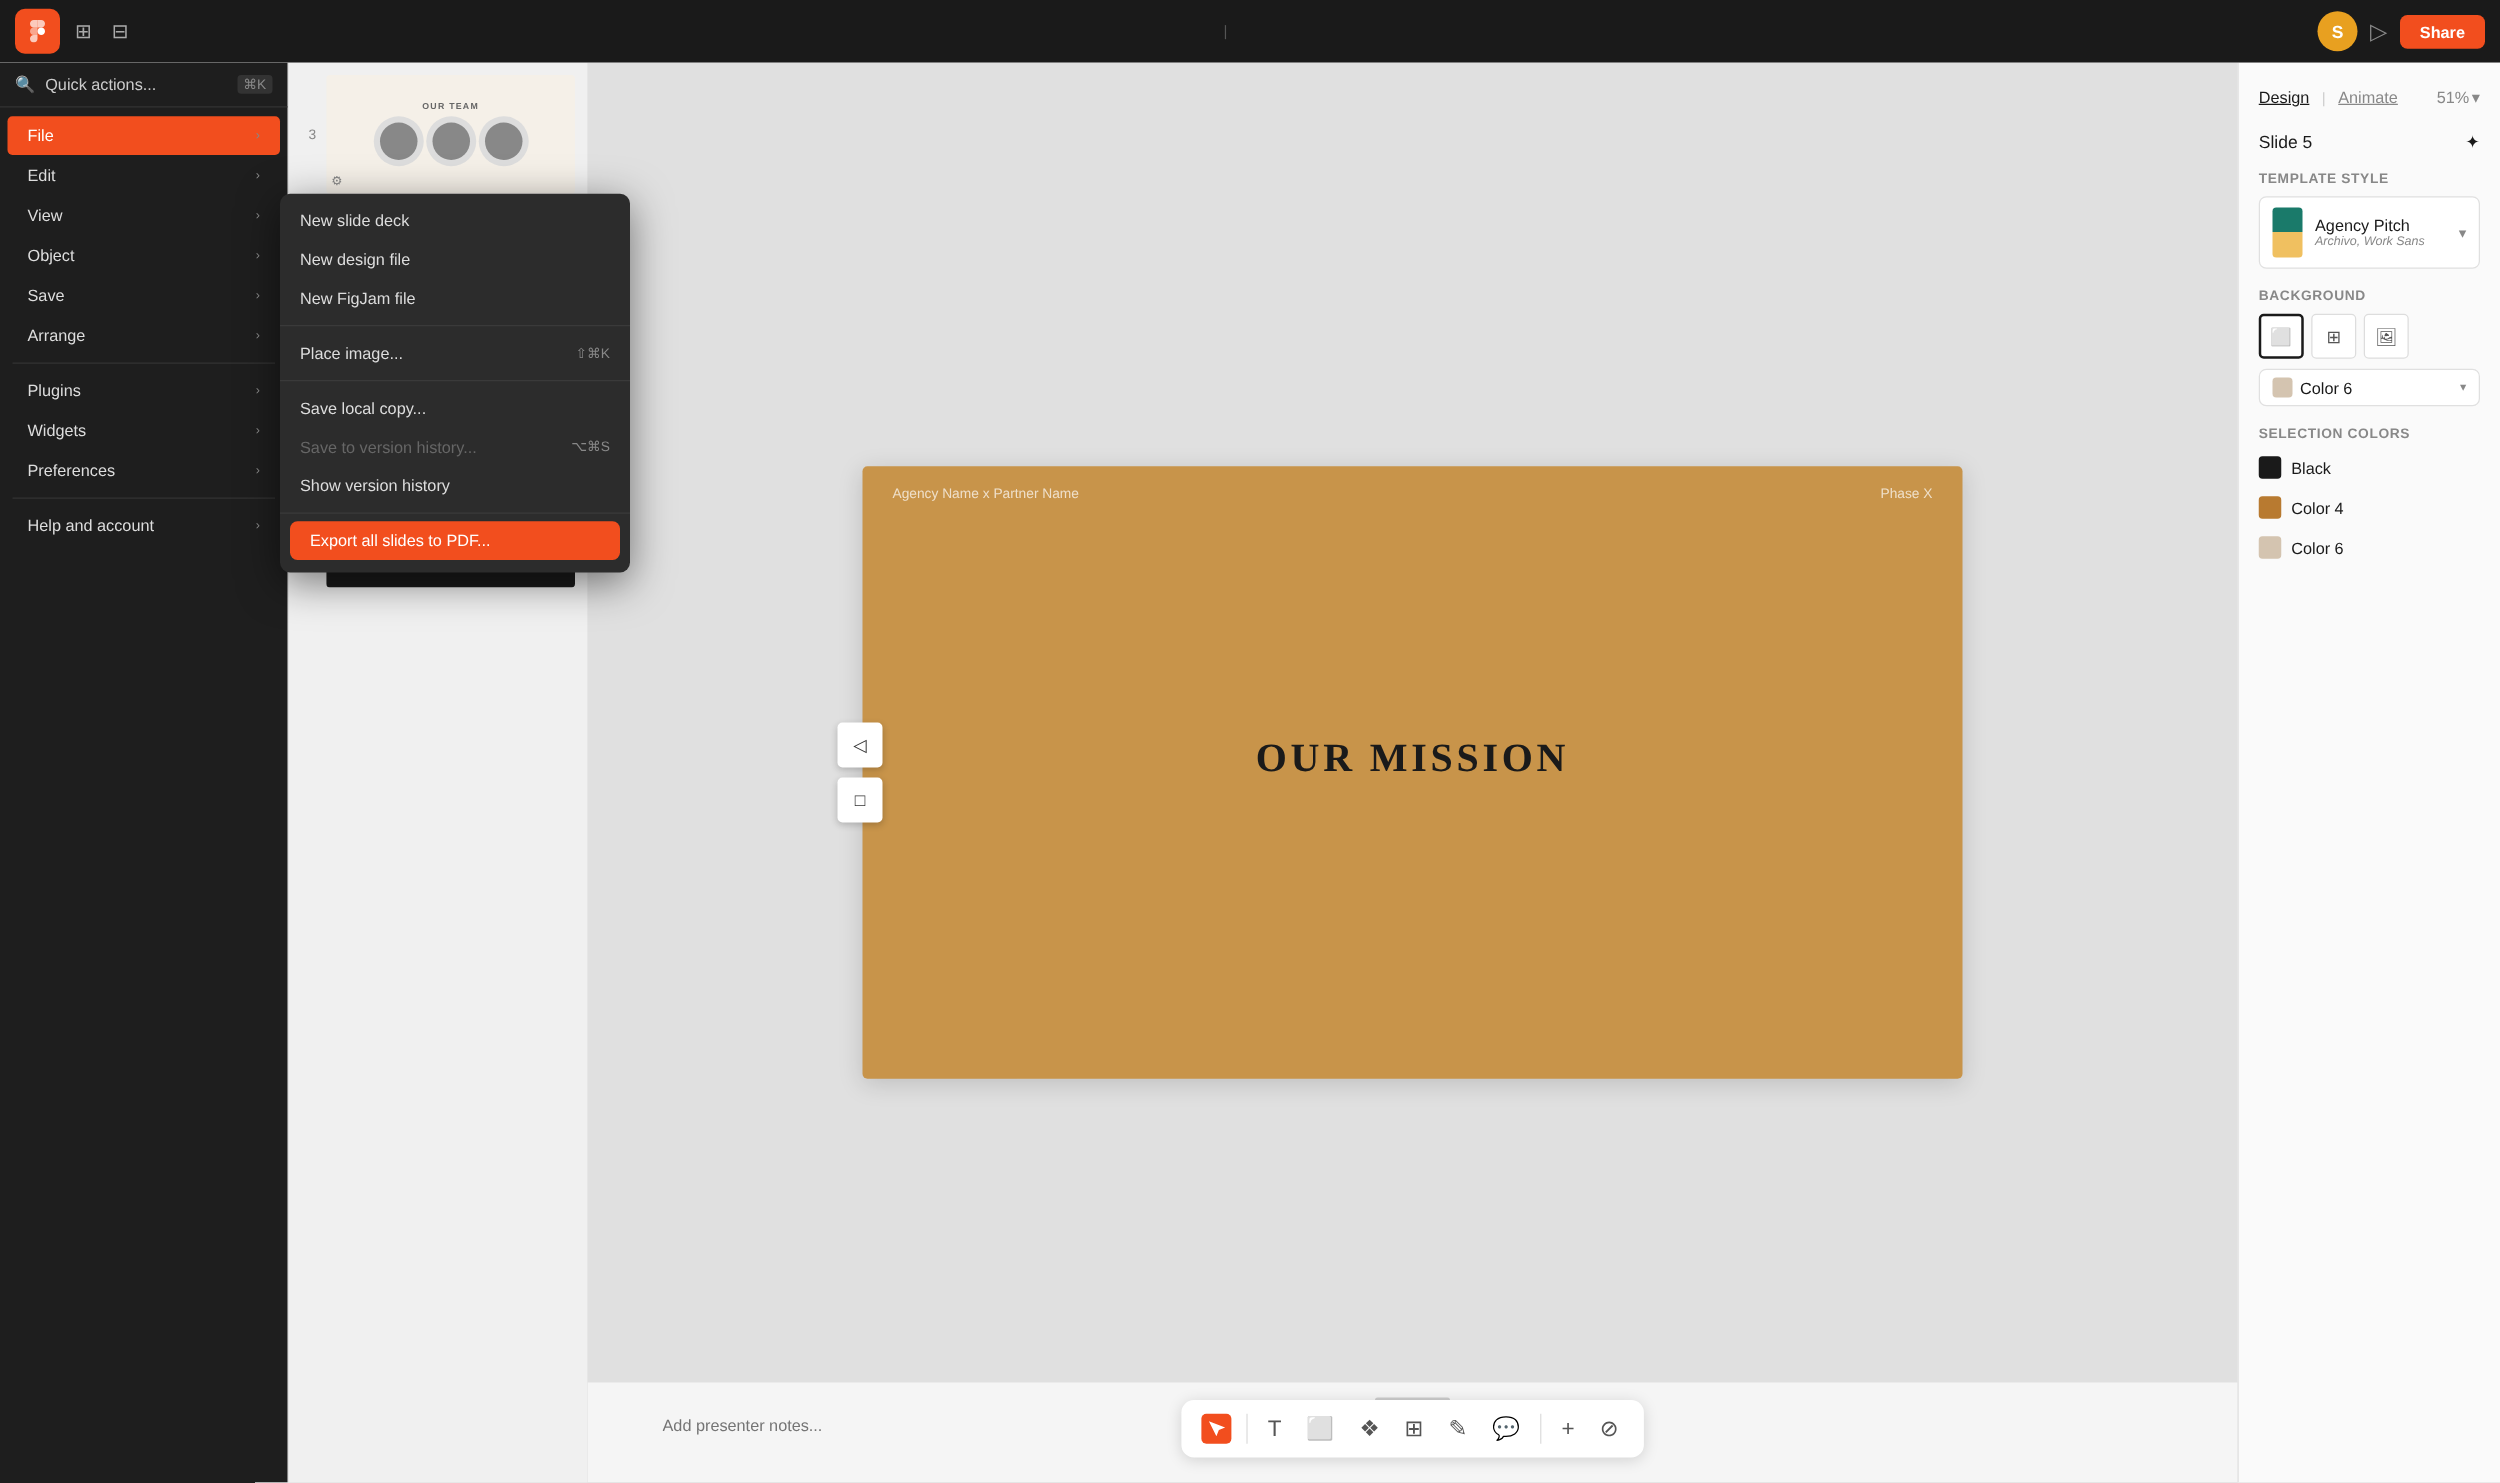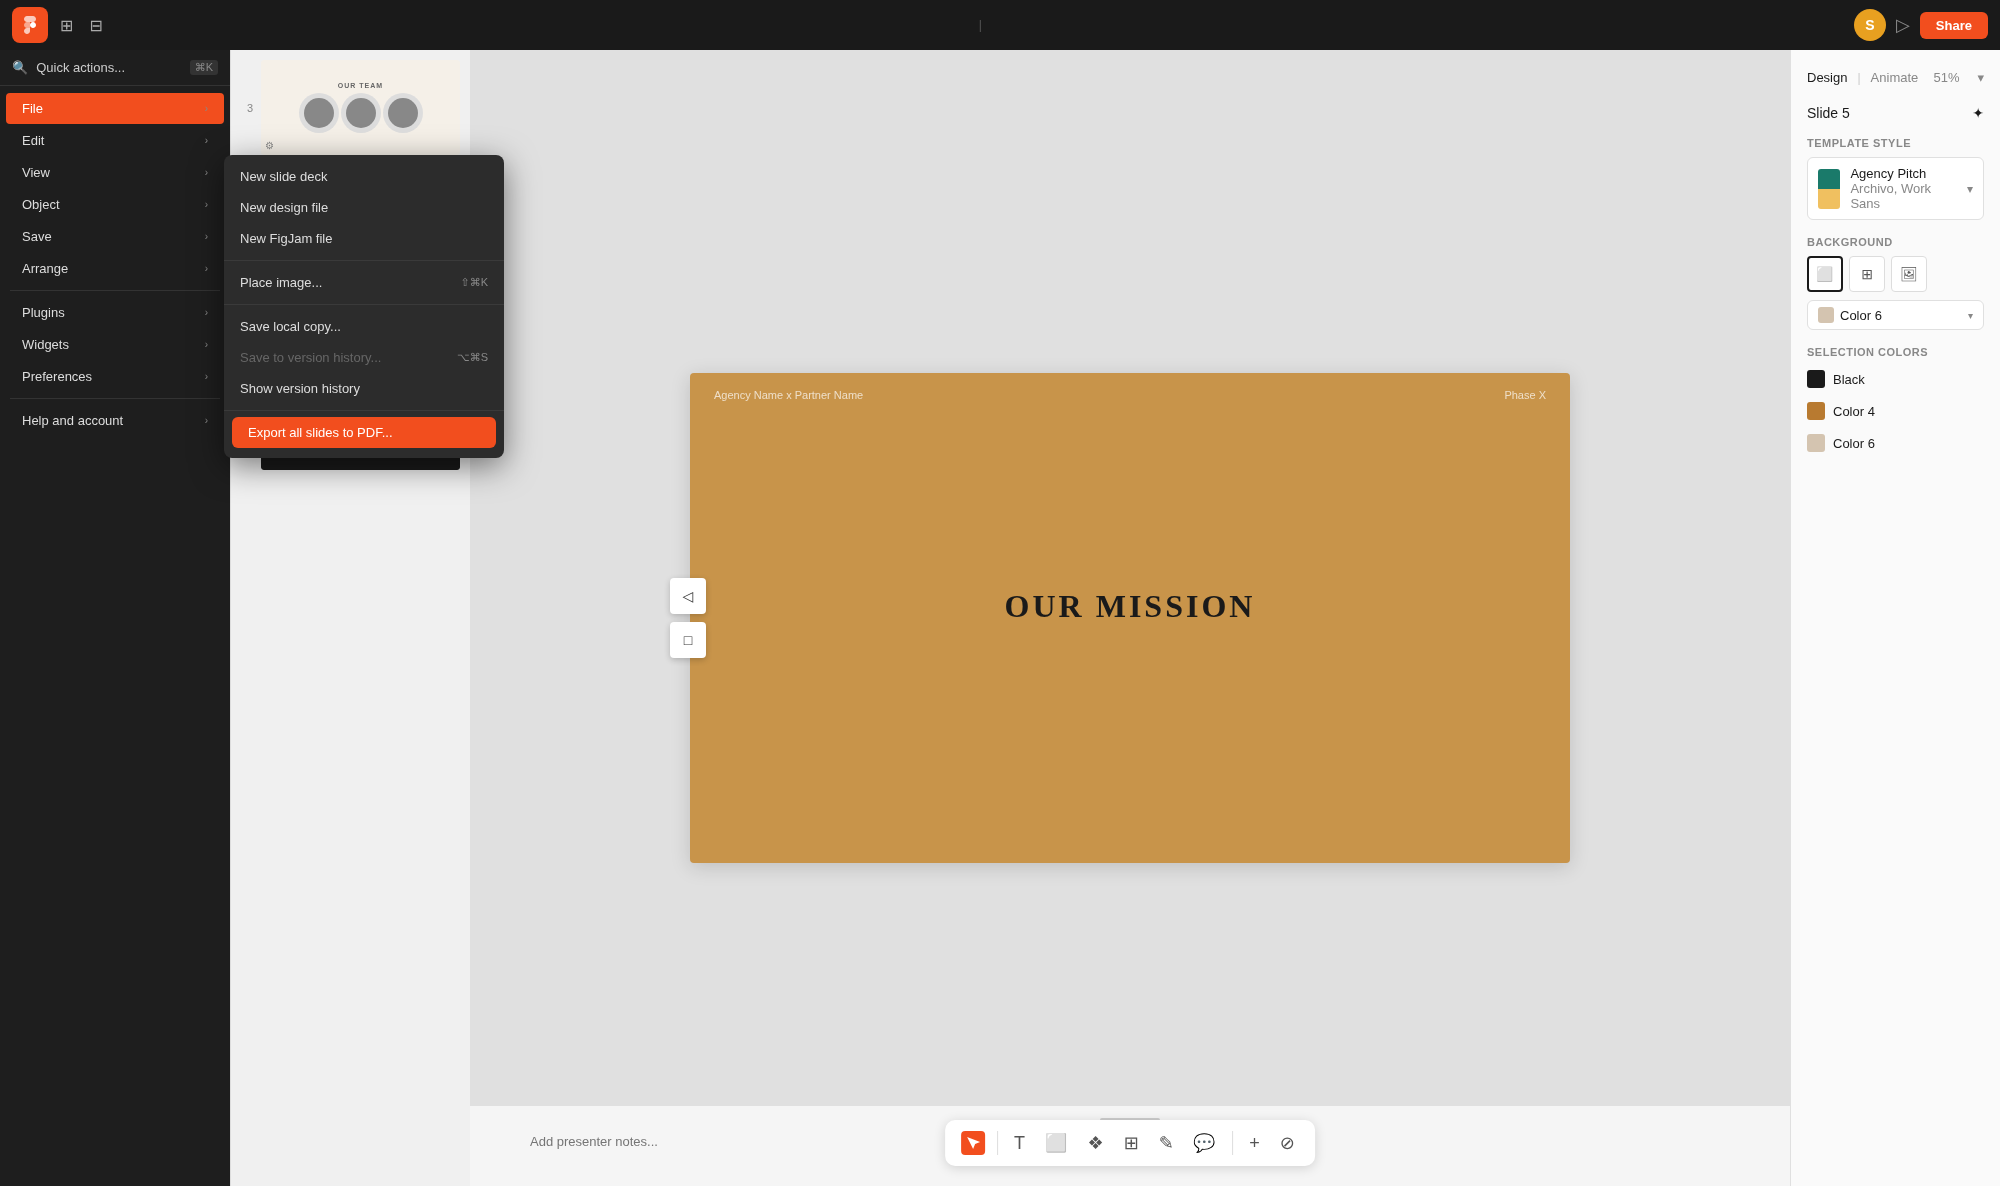--- a/index.html
+++ b/index.html
@@ -332,27 +332,28 @@
     .right-panel-tabs {
       display: flex;
       gap: 0;
       align-items: center;
     }
     .rpanel-tab {
       font-size: 13px;
       cursor: pointer;
       padding: 4px 0;
       color: #888;
+      text-decoration: underline;
     }
     .rpanel-tab.active { color: #1a1a1a; font-weight: 500; }
     .rpanel-tab-divider { color: #ccc; padding: 0 10px; font-size: 12px; }
     .zoom-indicator {
       font-size: 13px;
       color: #888;
-      display: flex; align-items: center; gap: 18px;
+      display: flex; align-items: center; gap: 2px;
       cursor: pointer;
     }
 
     .section-title {
       font-size: 11px;
       color: #888;
       font-weight: 600;
       text-transform: uppercase;
       letter-spacing: 0.5px;
       margin-bottom: 8px;
@@ -382,22 +383,23 @@
       width: 24px; height: 40px;
       background: linear-gradient(to bottom, #1a7a6a 50%, #f0c060 50%);
       border-radius: 3px;
     }
     .template-name {
       font-size: 13px;
       font-weight: 500;
       color: #1a1a1a;
     }
     .template-fonts {
-      font-size: 13px;
-      color: #888;
+      font-size: 10px;
+      color: #888;
+      font-style: italic;
     }
     .template-arrow {
       margin-left: auto;
       color: #888;
       font-size: 12px;
     }
 
     
     .bg-options {
       display: flex;

